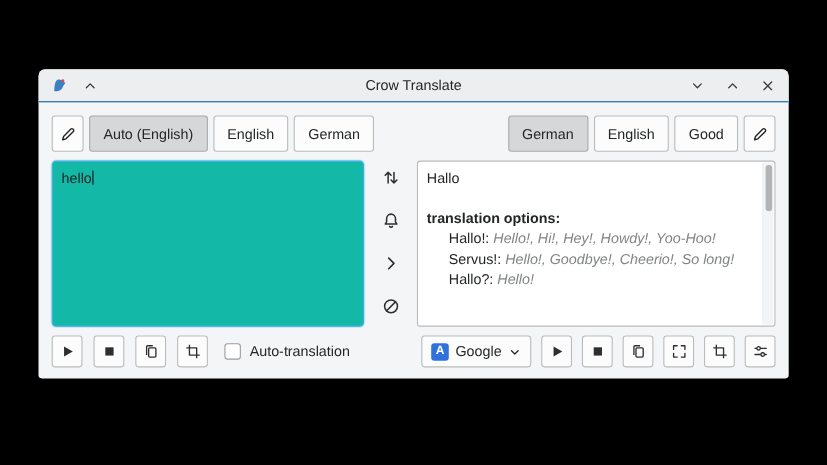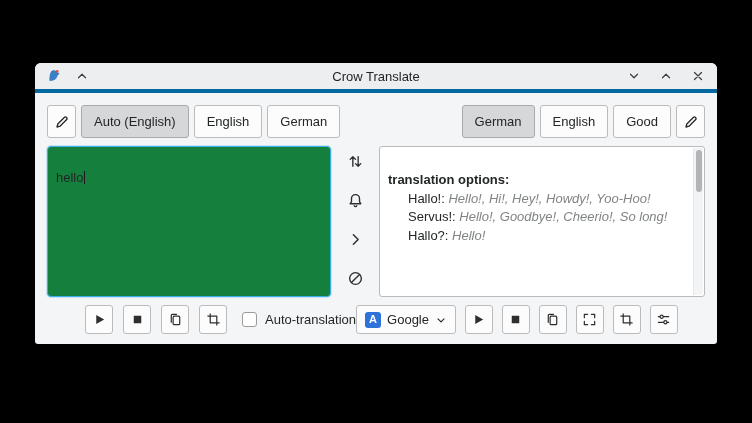--- a/index.html
+++ b/index.html
@@ -16,21 +16,21 @@
   html,body{width:752px;height:423px;background:#000;font-family:"Liberation Sans","DejaVu Sans",sans-serif;color:var(--text);overflow:hidden;}
   .window{
     position:absolute;left:35px;top:63px;width:682px;height:281px;
     background:var(--window-bg);border-radius:6px 6px 3px 3px;
     box-shadow:0 10px 30px rgba(0,0,0,.65);
     display:flex;flex-direction:column;overflow:hidden;
   }
   
   .titlebar{
     height:30px;flex:0 0 30px;background:var(--titlebar-bg);
-    border-bottom:4px solid #0369a1;
+    border-bottom:1px solid #0369a1;
     display:flex;align-items:center;position:relative;padding:0 11px;
   }
   .titlebar .tb-left,.titlebar .tb-right{display:flex;align-items:center;gap:12px;}
   .titlebar .tb-right{margin-left:auto;gap:16px;}
   .tb-title{
     position:absolute;left:0;right:0;text-align:center;font-size:13px;color:var(--text);
     pointer-events:none;
   }
   .tb-icon{width:16px;height:16px;display:inline-flex;align-items:center;justify-content:center;color:#3a3d3f;}
   
@@ -40,43 +40,43 @@
   .btn{
     background:var(--button-bg);border:1px solid var(--border);border-radius:3px;
     font-size:13px;color:var(--text);display:inline-flex;align-items:center;justify-content:center;
     padding:0 12px;height:33px;cursor:default;font-family:inherit;
   }
   .btn.selected{background:var(--button-selected-bg);border-color:#a8aaac;}
   .btn.square{width:29px;padding:0;}
   
   .row-panes{flex:1;display:flex;align-items:stretch;}
   .source-area{
-    flex:0 0 284px;background:#15803d;border:1px solid var(--accent);
+    flex:0 0 284px;background:#14b8a6;border:1px solid var(--accent);
     box-shadow:0 0 0 1px rgba(61,174,233,.25);
-    border-radius:4px;padding:22px 8px;font-size:13px;line-height:1.42;overflow:hidden;
+    border-radius:4px;padding:6px 8px;font-size:13px;line-height:1.42;overflow:hidden;
   }
   .caret{display:inline-block;width:1px;height:13px;background:#16181a;vertical-align:-2px;margin-left:1px;}
   .mid-col{flex:0 0 26px;margin:0 11px;display:flex;flex-direction:column;align-items:center;gap:13px;padding-top:2px;}
   .flat-btn{
     width:26px;height:26px;border:none;background:transparent;border-radius:3px;
     display:inline-flex;align-items:center;justify-content:center;color:#2c2f31;padding:0;
   }
   .result-pane{
     flex:1;background:#fff;border:1px solid var(--border);border-radius:3px;
     position:relative;overflow:hidden;font-size:13px;line-height:1.43;
   }
   .result-text{padding:6px 18px 6px 8px;}
   .result-text p{margin:0;}
   .opt-heading{font-weight:bold;margin-top:18px !important;}
   .option{text-indent:20px;}
   .meanings{font-style:italic;color:var(--muted-text);}
   .vscroll{position:absolute;top:1px;right:1px;bottom:1px;width:10px;background:#f3f4f5;border-left:1px solid #e7e8e9;border-radius:0 2px 2px 0;}
   .vthumb{position:absolute;top:2px;left:2px;width:6px;height:42px;background:#b2b4b6;border-radius:3px;}
   
-  .row-bottom{flex:0 0 29px;display:flex;align-items:center;margin-left:38px;}
+  .row-bottom{flex:0 0 29px;display:flex;justify-content:space-between;align-items:center;}
   .bottom-group{display:flex;align-items:center;gap:10px;}
   .tool-btn{
     width:28px;height:29px;background:var(--button-bg);border:1px solid var(--border);border-radius:3px;
     display:inline-flex;align-items:center;justify-content:center;color:#2c2f31;padding:0;
   }
   .auto-trans{display:flex;align-items:center;gap:8px;margin-left:5px;font-size:13px;}
   .checkbox{width:15px;height:15px;background:#fff;border:1px solid #9a9c9e;border-radius:3px;display:inline-block;}
   .engine-select{
     height:29px;background:var(--button-bg);border:1px solid var(--border);border-radius:3px;
     display:inline-flex;align-items:center;gap:6px;padding:0 8px;font-size:13px;
@@ -187,20 +187,21 @@
             <svg width="17" height="17" viewBox="0 0 16 16" fill="none" stroke="currentColor" stroke-width="1.3" stroke-linecap="round">
                 <circle cx="8" cy="8" r="5.5"></circle>
                 <path d="M4.2 11.8L11.8 4.2"></path>
               </svg>
           </span>
         </button>
       </div>
 
       <div class="result-pane">
         <div class="result-text">
+          <p>Hallo</p>
           <p class="opt-heading">translation options:</p>
           <p class="option">
             <span>Hallo!:</span>
             <span class="meanings">Hello!, Hi!, Hey!, Howdy!, Yoo-Hoo!</span>
           </p>
           <p class="option">
             <span>Servus!:</span>
             <span class="meanings">Hello!, Goodbye!, Cheerio!, So long!</span>
           </p>
           <p class="option">

